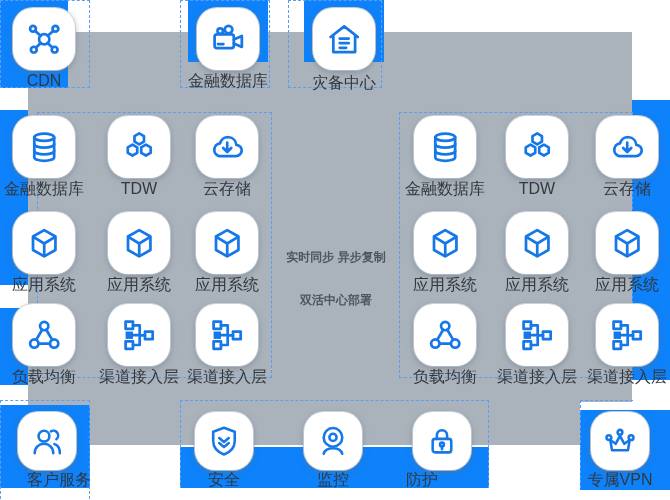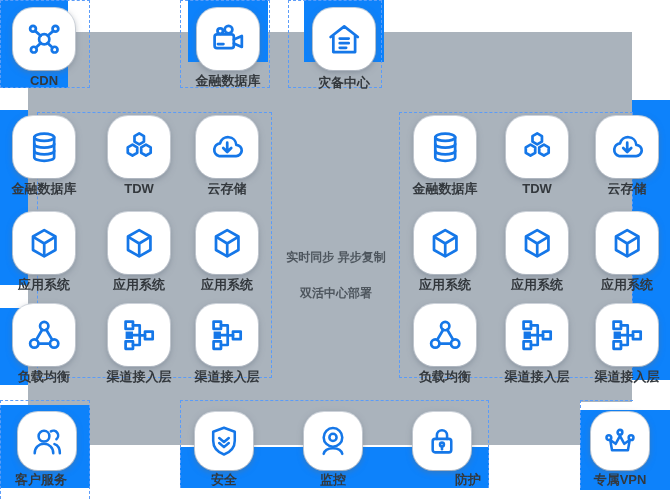--- a/index.html
+++ b/index.html
@@ -18,21 +18,21 @@
   .tile{
     position:absolute;background:#fff;border-radius:20px;
     box-shadow:0 2px 6px rgba(100,112,128,.55),0 0 0 1px rgba(225,230,235,.9);
     display:flex;align-items:center;justify-content:center;
   }
   .tile svg{width:62%;height:62%;color:var(--icon,#1577e8);}
   .tile svg *{stroke:currentColor;fill:none;stroke-width:1.7;stroke-linecap:round;stroke-linejoin:round;}
   .tile svg .fill{fill:currentColor;stroke:none;}
   .tile-label{
     position:absolute;transform:translateX(-50%);
-    font-size:13px;font-weight:bold;color:var(--label,#33383d);
+    font-size:16px;font-weight:normal;color:var(--label,#33383d);
     white-space:nowrap;text-align:center;line-height:13px;
   }
   .center-text{
     position:absolute;transform:translateX(-50%);
     font-size:12px;font-weight:bold;color:var(--ctext,#4d555d);
     white-space:nowrap;
   }
 </style>
 </head>
 <body>
@@ -54,21 +54,21 @@
 <div class="dashed" style="left:0;top:0;width:90px;height:88px;"></div>
 <div class="dashed" style="left:180px;top:0;width:90px;height:88px;"></div>
 <div class="dashed" style="left:288px;top:0;width:94px;height:88px;"></div>
 <div class="dashed" style="left:37px;top:112px;width:235px;height:266px;"></div>
 <div class="dashed" style="left:399px;top:112px;width:234px;height:266px;"></div>
 <div class="dashed no-b" style="left:0;top:400px;width:90px;height:99px;"></div>
 <div class="dashed no-b" style="left:180px;top:400px;width:309px;height:88px;"></div>
 <div class="dashed tl-only" style="left:580px;top:400px;width:53px;height:88px;"></div>
 
 <div class="center-text" style="left:336px;top:249px;">实时同步 异步复制</div>
-<div class="center-text" style="left:336px;top:285px;">双活中心部署</div>
+<div class="center-text" style="left:336px;top:292px;">双活中心部署</div>
 
 <div id="tile-layer">
     <div class="tile" style="left: 13px; top: 8px; width: 62px; height: 62px;">
       <span style="display: flex; width: 100%; height: 100%; align-items: center; justify-content: center;">
         <svg viewBox="0 0 24 24">
           <circle cx="12" cy="12" r="3.2"></circle>
           <circle cx="5" cy="5.5" r="1.8"></circle>
           <circle cx="19" cy="5.5" r="1.8"></circle>
           <circle cx="5.5" cy="18.5" r="1.8"></circle>
           <circle cx="18.5" cy="18.5" r="1.8"></circle>
@@ -276,21 +276,21 @@
     <div class="tile-label" style="left: 627px; top: 370px;">渠道接入层</div>
     <div class="tile" style="left: 18px; top: 412px; width: 58px; height: 58px;">
       <span style="display: flex; width: 100%; height: 100%; align-items: center; justify-content: center;">
         <svg viewBox="0 0 24 24">
           <circle cx="10" cy="8.8" r="3.6"></circle>
           <path d="M3.8 20.2c0-3.9 2.8-6.3 6.2-6.3s6.2 2.4 6.2 6.3"></path>
           <path d="M14.6 5.6a3.2 3.2 0 0 1 3.7 5.2M17 14.1c2.3.7 3.6 2.7 3.6 6.1"></path>
         </svg>
       </span>
     </div>
-    <div class="tile-label" style="left: 41px; top: 473px;">客户服务</div>
+    <div class="tile-label" style="left: 59px; top: 473px;">客户服务</div>
     <div class="tile" style="left: 195px; top: 412px; width: 58px; height: 58px;">
       <span style="display: flex; width: 100%; height: 100%; align-items: center; justify-content: center;">
         <svg viewBox="0 0 24 24">
           <path d="M12 3.2l7.2 2.6v6c0 4.6-3 7.6-7.2 9.2-4.2-1.6-7.2-4.6-7.2-9.2v-6z"></path>
           <path d="M8.8 10l3.2 2.7L15.2 10M8.8 13.4l3.2 2.7 3.2-2.7"></path>
         </svg>
       </span>
     </div>
     <div class="tile-label" style="left: 224px; top: 473px;">安全</div>
     <div class="tile" style="left: 304px; top: 412px; width: 58px; height: 58px;">
@@ -306,21 +306,21 @@
     <div class="tile" style="left: 413px; top: 412px; width: 58px; height: 58px;">
       <span style="display: flex; width: 100%; height: 100%; align-items: center; justify-content: center;">
         <svg viewBox="0 0 24 24">
           <rect x="5.8" y="10.6" width="12.4" height="9" rx="1.6"></rect>
           <path d="M8.6 10.6V8.2a3.4 3.4 0 0 1 6.8 0v2.4"></path>
           <circle cx="12" cy="14.4" r="1.3"></circle>
           <path d="M12 15.7v1.8"></path>
         </svg>
       </span>
     </div>
-    <div class="tile-label" style="left: 468px; top: 473px;">防护</div>
+    <div class="tile-label" style="left: 422px; top: 473px;">防护</div>
     <div class="tile" style="left: 591px; top: 412px; width: 58px; height: 58px;">
       <span style="display: flex; width: 100%; height: 100%; align-items: center; justify-content: center;">
         <svg viewBox="0 0 24 24">
           <circle cx="4.6" cy="9.8" r="1.6"></circle>
           <circle cx="12" cy="6.2" r="1.6"></circle>
           <circle cx="19.4" cy="9.8" r="1.6"></circle>
           <path d="M5.5 11.4l1.2 6.8h10.6l1.2-6.8-3.6 2.5L12 8.6l-2.9 5.3z"></path>
         </svg>
       </span>
     </div>

